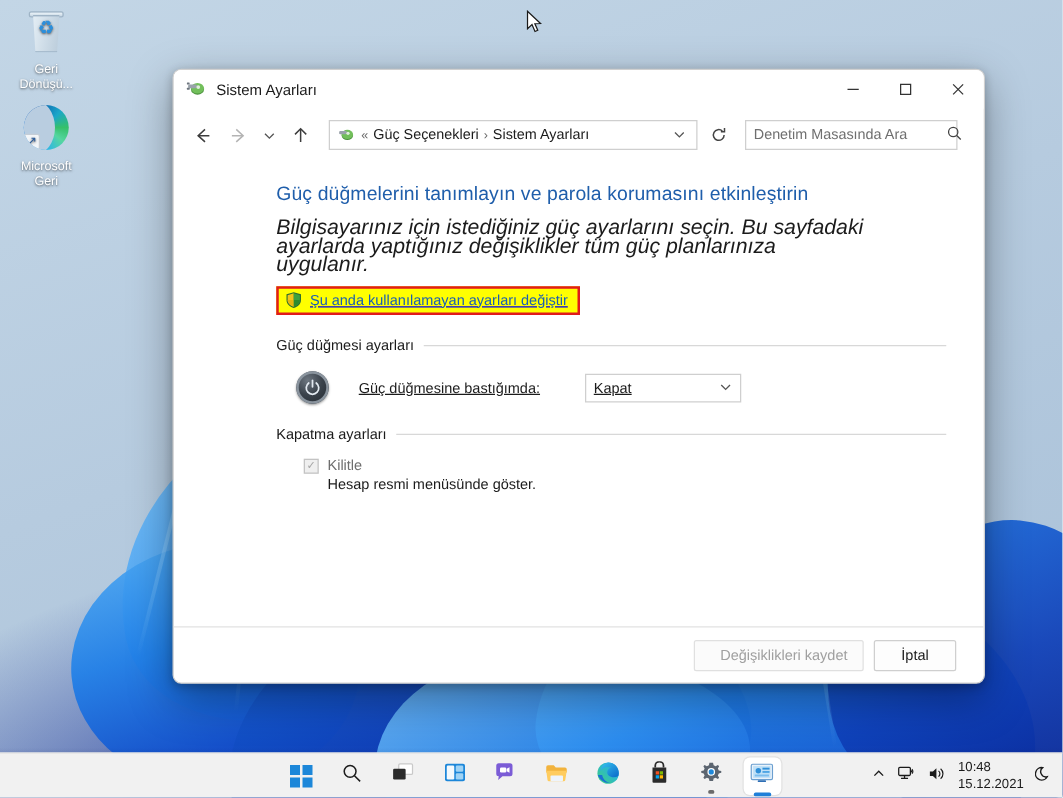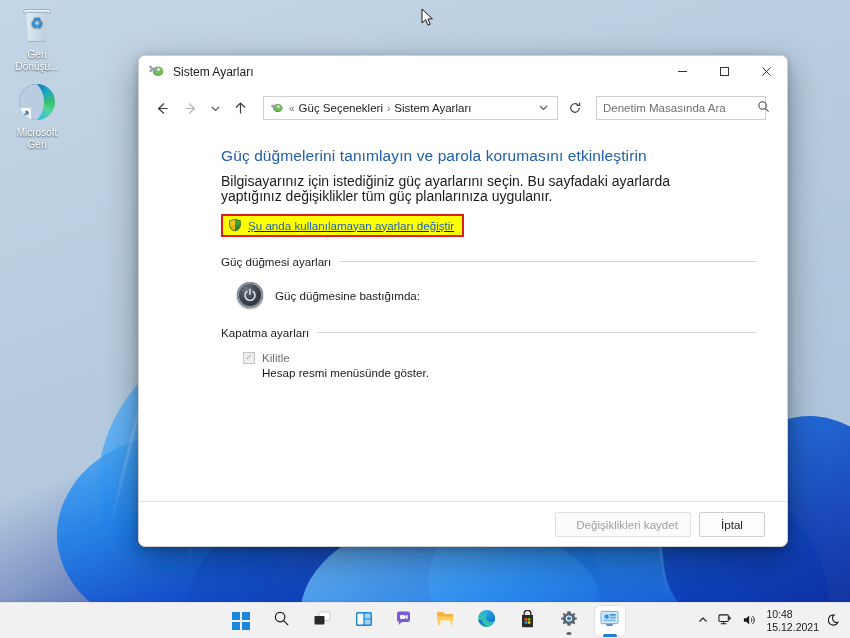--- a/index.html
+++ b/index.html
@@ -189,39 +189,39 @@
   }
   #searchbox input::placeholder { color: #6f6f6f; }
 
   
   #content { padding: 18px 0 0 0; height: 385px; position: relative; }
   .pad { padding: 0 30px 0 82px; }
   #page-heading {
     color: #1f5eab; font-size: 15.5px; font-weight: normal;
     margin-bottom: 9px; letter-spacing: .1px;
   }
-  #page-desc { font-size: 14px; line-height: 15px; color: #1b1b1b; max-width: 475px; }
+  #page-desc { font-size: 17px; line-height: 15px; color: #1b1b1b; max-width: 475px; font-style: italic; }
   #uac-link-wrap { margin-top: 10px; display: inline-block; }
   #uac-link {
     display: inline-flex; align-items: center; gap: 6px;
     background: #ffff00; border: 2px solid #e01b1b;
     padding: 2px 8px 3px 5px;
   }
   #uac-link .label { color: #1a5fb4; font-size: 11.6px; }
   .shield {
     width: 14px; height: 14px; position: relative; flex: 0 0 14px;
   }
   .shield svg { display: block; }
 
   .section { margin-top: 18px; }
   .section-head { display: flex; align-items: center; gap: 8px; }
   .section-title { font-size: 11.6px; color: #1b1b1b; white-space: nowrap; }
   .section-rule { flex: 1; height: 1px; background: #d8d8d8; }
 
-  #power-row { display: flex; align-items: center; gap: 12px; margin: 14px 0 0 16px; }
+  #power-row { display: flex; align-items: center; gap: 24px; margin: 14px 0 0 16px; text-decoration: underline; }
   .power-icon {
     width: 26px; height: 26px; border-radius: 50%;
     background: radial-gradient(circle at 35% 28%, #6d7680 0%, #3b434c 45%, #20262d 100%);
     box-shadow: inset 0 0 0 2px #8a949e, 0 1px 2px rgba(0,0,0,.4);
     display: flex; align-items: center; justify-content: center;
     color: #dfe6ed; font-size: 13px;
   }
   #power-label { font-size: 11.6px; }
   #power-select {
     width: 125px; height: 23px; border: 1px solid #cfcfcf; background: #fff;
@@ -425,20 +425,28 @@
           <span class="section-rule"></span>
         </div>
         <div id="power-row">
           <span class="power-icon">
             <svg width="14" height="14" viewBox="0 0 14 14">
               <path d="M4 3.4 A5 5 0 1 0 10 3.4" fill="none" stroke="#e3eaf1" stroke-width="1.4" stroke-linecap="round"></path>
               <line x1="7" y1="1.3" x2="7" y2="6.4" stroke="#e3eaf1" stroke-width="1.4" stroke-linecap="round"></line>
             </svg>
           </span>
           <span id="power-label">Güç düğmesine bastığımda:</span>
+          <div id="power-select">
+            <span class="val">Kapat</span>
+            <span class="chev">
+              <svg width="11" height="11" viewBox="0 0 11 11">
+                  <path d="M2 4 L5.5 7.5 L9 4" fill="none" stroke="#555" stroke-width="1.1"></path>
+                </svg>
+            </span>
+          </div>
         </div>
       </div>
 
       
       <div class="section">
         <div class="section-head">
           <span class="section-title">Kapatma ayarları</span>
           <span class="section-rule"></span>
         </div>
         <div id="lock-row">

